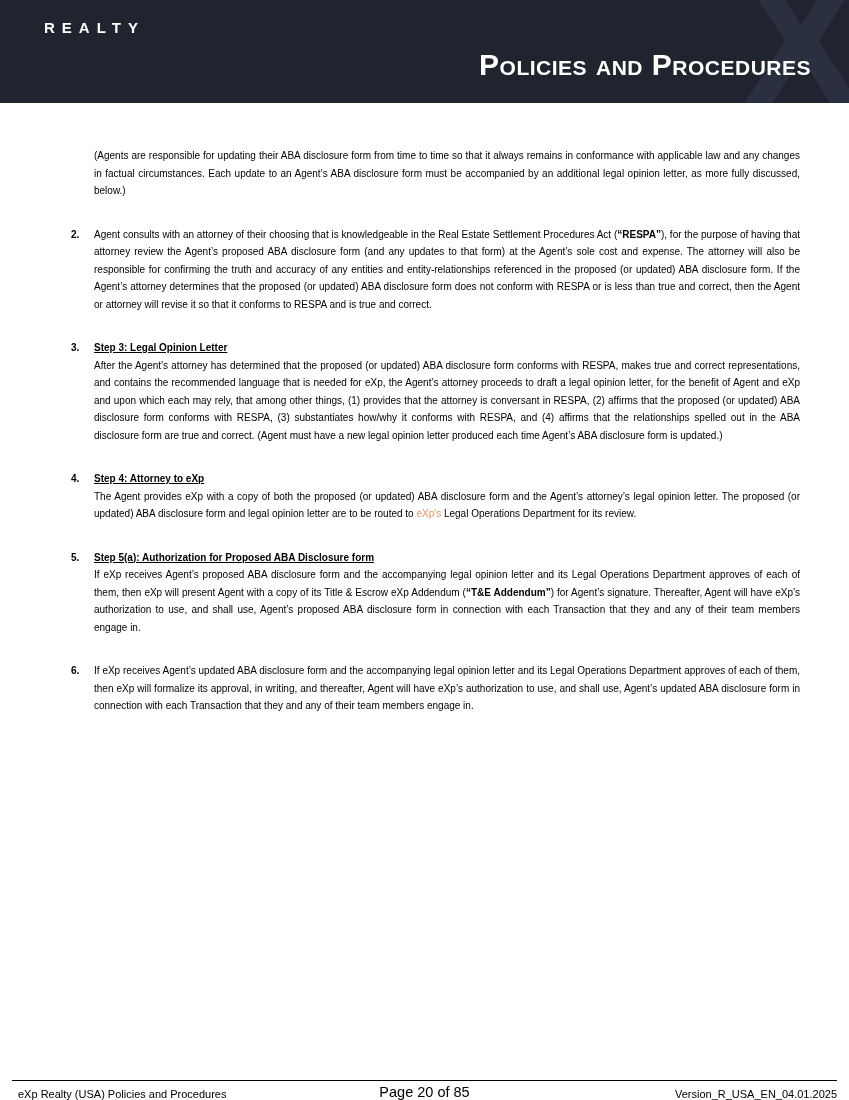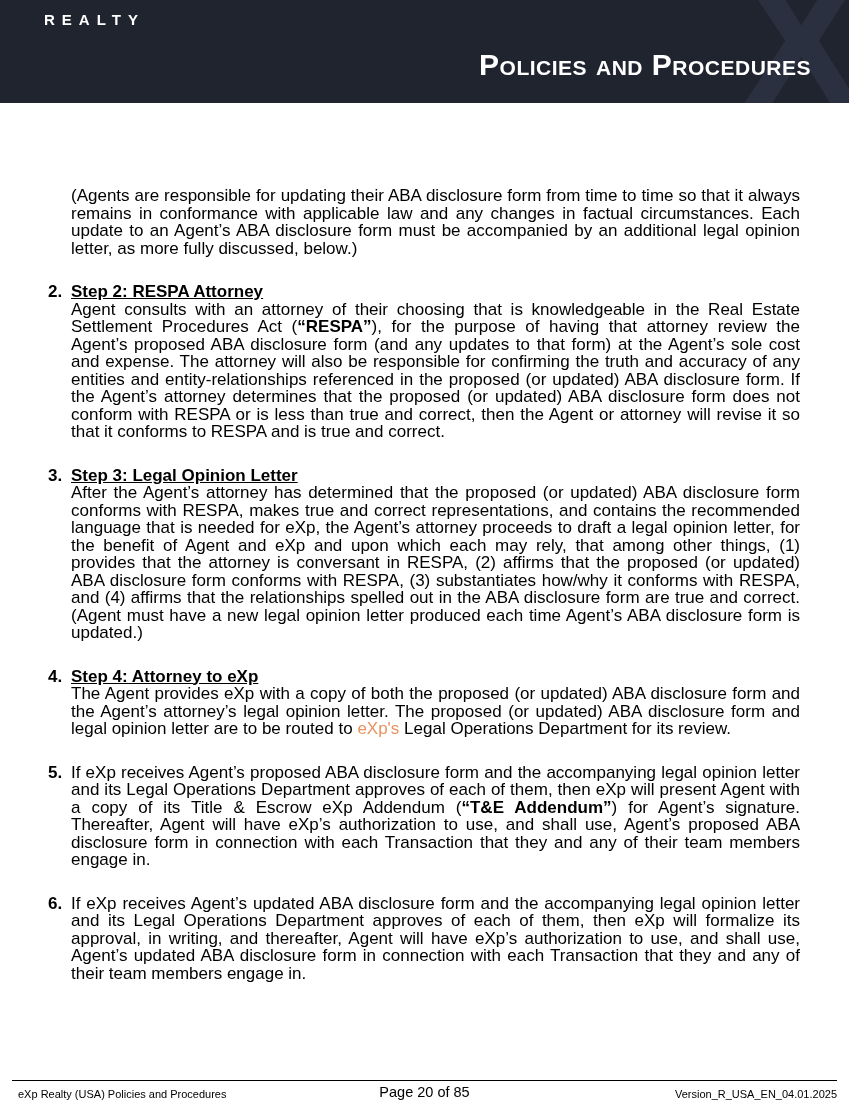--- a/index.html
+++ b/index.html
@@ -49,44 +49,43 @@
   }
   .logo-reg {
     font-size: 13px;
     vertical-align: 34px;
     margin-left: 2px;
   }
   .logo-realty {
     font-size: 15px;
     font-weight: bold;
     letter-spacing: 7px;
-    margin-top: 4px;
+    margin-top: 12px;
   }
   .header-title {
     position: absolute;
     right: 38px;
     top: 50px;
     color: var(--header-text, #ffffff);
     font-size: 30px;
     font-weight: bold;
     font-variant: small-caps;
     letter-spacing: 0.5px;
     line-height: 1;
     white-space: nowrap;
   }
 
   
   .content {
     position: absolute;
     top: 103px;
     left: 0; right: 0;
-    padding: 44px 49px 0 71px;
-    font-size: 17px;
+    padding: 44px 49px 0 94px;
+    font-size: 10px;
     line-height: 17.5px;
-    margin-top: 40px;
   }
   .para { text-align: justify; }
   .intro { margin-bottom: 26px; }
   .item { position: relative; margin-bottom: 26px; }
   .num {
     position: absolute;
     left: -23px;
     top: 0;
     font-weight: bold;
   }
@@ -141,38 +140,38 @@
     </div>
     <h1 class="header-title">Policies and Procedures</h1>
   </header>
 
   <main class="content">
 
     <p class="para intro"><span>(Agents are responsible for updating their ABA disclosure form from time to time so that it always remains in conformance with applicable law and any changes in factual circumstances. Each update to an Agent’s ABA disclosure form must be accompanied by an additional legal opinion letter, as more fully discussed, below.)</span></p>
 
     <section class="item">
       <span class="num">2.</span>
-      <h2 class="heading">Step 2: RESPA Attorney</h2>
       <p class="para"><span>Agent consults with an attorney of their choosing that is knowledgeable in the Real Estate Settlement Procedures Act (</span><span class="b">“RESPA”</span><span>), for the purpose of having that attorney review the Agent’s proposed ABA disclosure form (and any updates to that form) at the Agent’s sole cost and expense. The attorney will also be responsible for confirming the truth and accuracy of any entities and entity-relationships referenced in the proposed (or updated) ABA disclosure form. If the Agent’s attorney determines that the proposed (or updated) ABA disclosure form does not conform with RESPA or is less than true and correct, then the Agent or attorney will revise it so that it conforms to RESPA and is true and correct.</span></p>
     </section>
 
     <section class="item">
       <span class="num">3.</span>
       <h2 class="heading">Step 3: Legal Opinion Letter</h2>
       <p class="para"><span>After the Agent’s attorney has determined that the proposed (or updated) ABA disclosure form conforms with RESPA, makes true and correct representations, and contains the recommended language that is needed for eXp, the Agent’s attorney proceeds to draft a legal opinion letter, for the benefit of Agent and eXp and upon which each may rely, that among other things, (1) provides that the attorney is conversant in RESPA, (2) affirms that the proposed (or updated) ABA disclosure form conforms with RESPA, (3) substantiates how/why it conforms with RESPA, and (4) affirms that the relationships spelled out in the ABA disclosure form are true and correct. (Agent must have a new legal opinion letter produced each time Agent’s ABA disclosure form is updated.)</span></p>
     </section>
 
     <section class="item">
       <span class="num">4.</span>
       <h2 class="heading">Step 4: Attorney to eXp</h2>
       <p class="para"><span>The Agent provides eXp with a copy of both the proposed (or updated) ABA disclosure form and the Agent’s attorney’s legal opinion letter. The proposed (or updated) ABA disclosure form and legal opinion letter are to be routed to </span><span class="link">eXp's</span><span> Legal Operations Department for its review.</span></p>
     </section>
 
     <section class="item">
       <span class="num">5.</span>
+      <h2 class="heading">Step 5(a): Authorization for Proposed ABA Disclosure form</h2>
       <p class="para"><span>If eXp receives Agent’s proposed ABA disclosure form and the accompanying legal opinion letter and its Legal Operations Department approves of each of them, then eXp will present Agent with a copy of its Title &amp; Escrow eXp Addendum (</span><span class="b">“T&amp;E Addendum”</span><span>) for Agent’s signature. Thereafter, Agent will have eXp’s authorization to use, and shall use, Agent’s proposed ABA disclosure form in connection with each Transaction that they and any of their team members engage in.</span></p>
     </section>
 
     <section class="item">
       <span class="num">6.</span>
       <p class="para"><span>If eXp receives Agent’s updated ABA disclosure form and the accompanying legal opinion letter and its Legal Operations Department approves of each of them, then eXp will formalize its approval, in writing, and thereafter, Agent will have eXp’s authorization to use, and shall use, Agent’s updated ABA disclosure form in connection with each Transaction that they and any of their team members engage in.</span></p>
     </section>
 
   </main>
 

